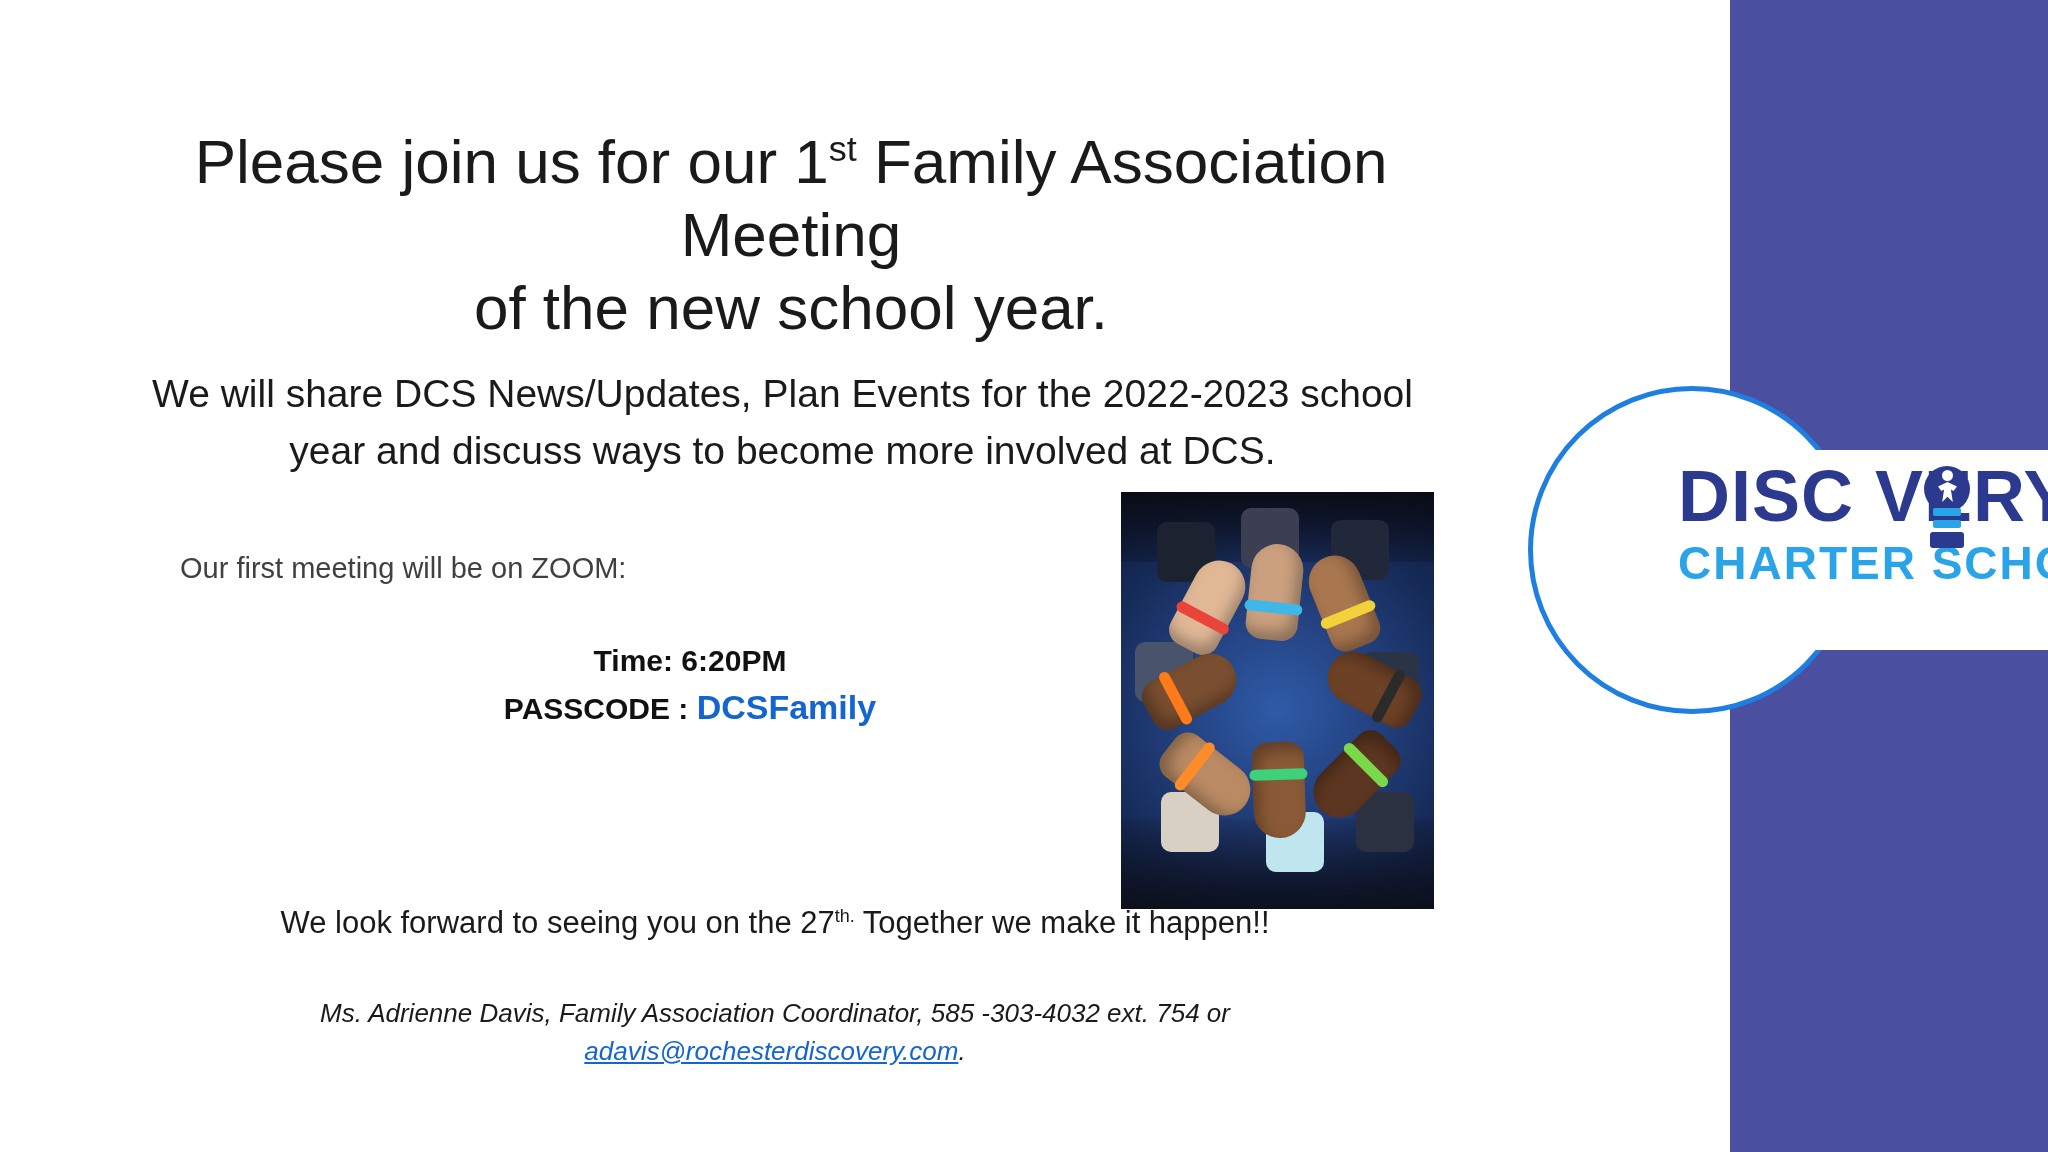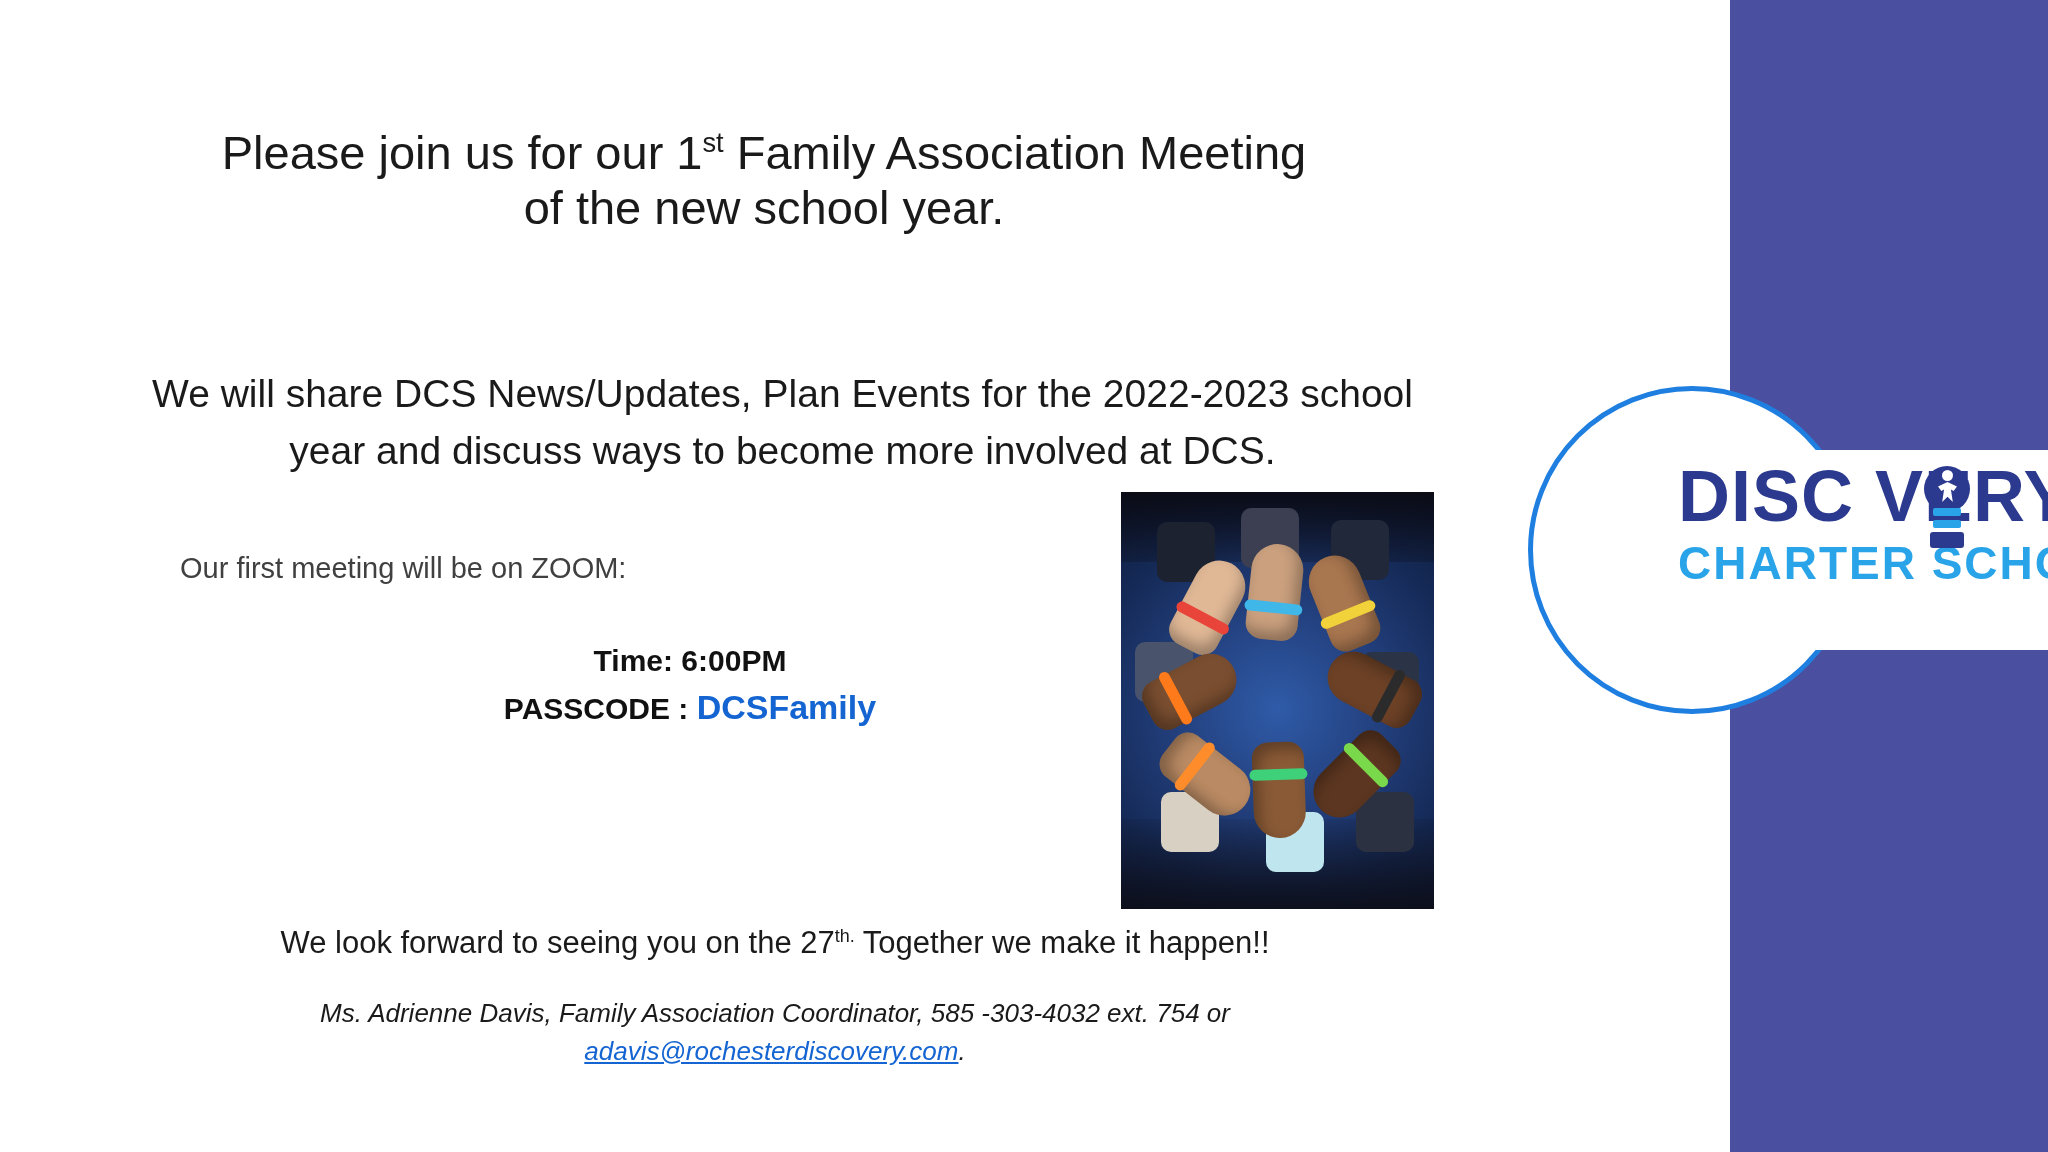--- a/index.html
+++ b/index.html
@@ -150,25 +150,25 @@
   .content {
     position: absolute;
     left: 0;
     top: 0;
     width: 1690px;
     height: 1152px;
   }
 
   .headline {
     position: absolute;
-    left: 104px;
+    left: 131px;
     top: 125px;
     width: 1320px;
     text-align: center;
-    font-size: 47px;
+    font-size: 62px;
     line-height: 1.18;
     font-weight: normal;
     color: #1a1a1a;
   }
   .headline sup {
     font-size: 0.58em;
     vertical-align: super;
   }
 
   .blurb {
@@ -213,21 +213,20 @@
   }
 
   .closing {
     position: absolute;
     left: 120px;
     top: 905px;
     width: 1310px;
     text-align: center;
     font-size: 31px;
     color: #1a1a1a;
-    margin-top: 20px;
   }
   .closing sup {
     font-size: 0.58em;
     vertical-align: super;
   }
 
   .signature {
     position: absolute;
     left: 150px;
     top: 995px;
@@ -322,21 +321,21 @@
   <div class="headline">
     <span>Please join us for  our 1</span><sup>st</sup><span> Family Association Meeting</span><br>
     <span>of the new school year.</span>
   </div>
 
   <div class="blurb">We will share DCS News/Updates, Plan Events for the 2022-2023 school year and discuss ways to become more involved at DCS.</div>
 
   <div class="zoom-line">Our first meeting will be on ZOOM:</div>
 
   <div class="details">
-    <div>Time: 6:00PM</div>
+    <div>Time: 6:20PM</div>
     <div class="row-id">
       <span>PASSCODE :</span>
       <span class="hl">DCSFamily</span>
     </div>
   </div>
 
   <div class="closing">
     <span>We look forward to seeing you on the 27</span><sup>th.</sup><span>  Together we make it happen!!</span>
   </div>
 

